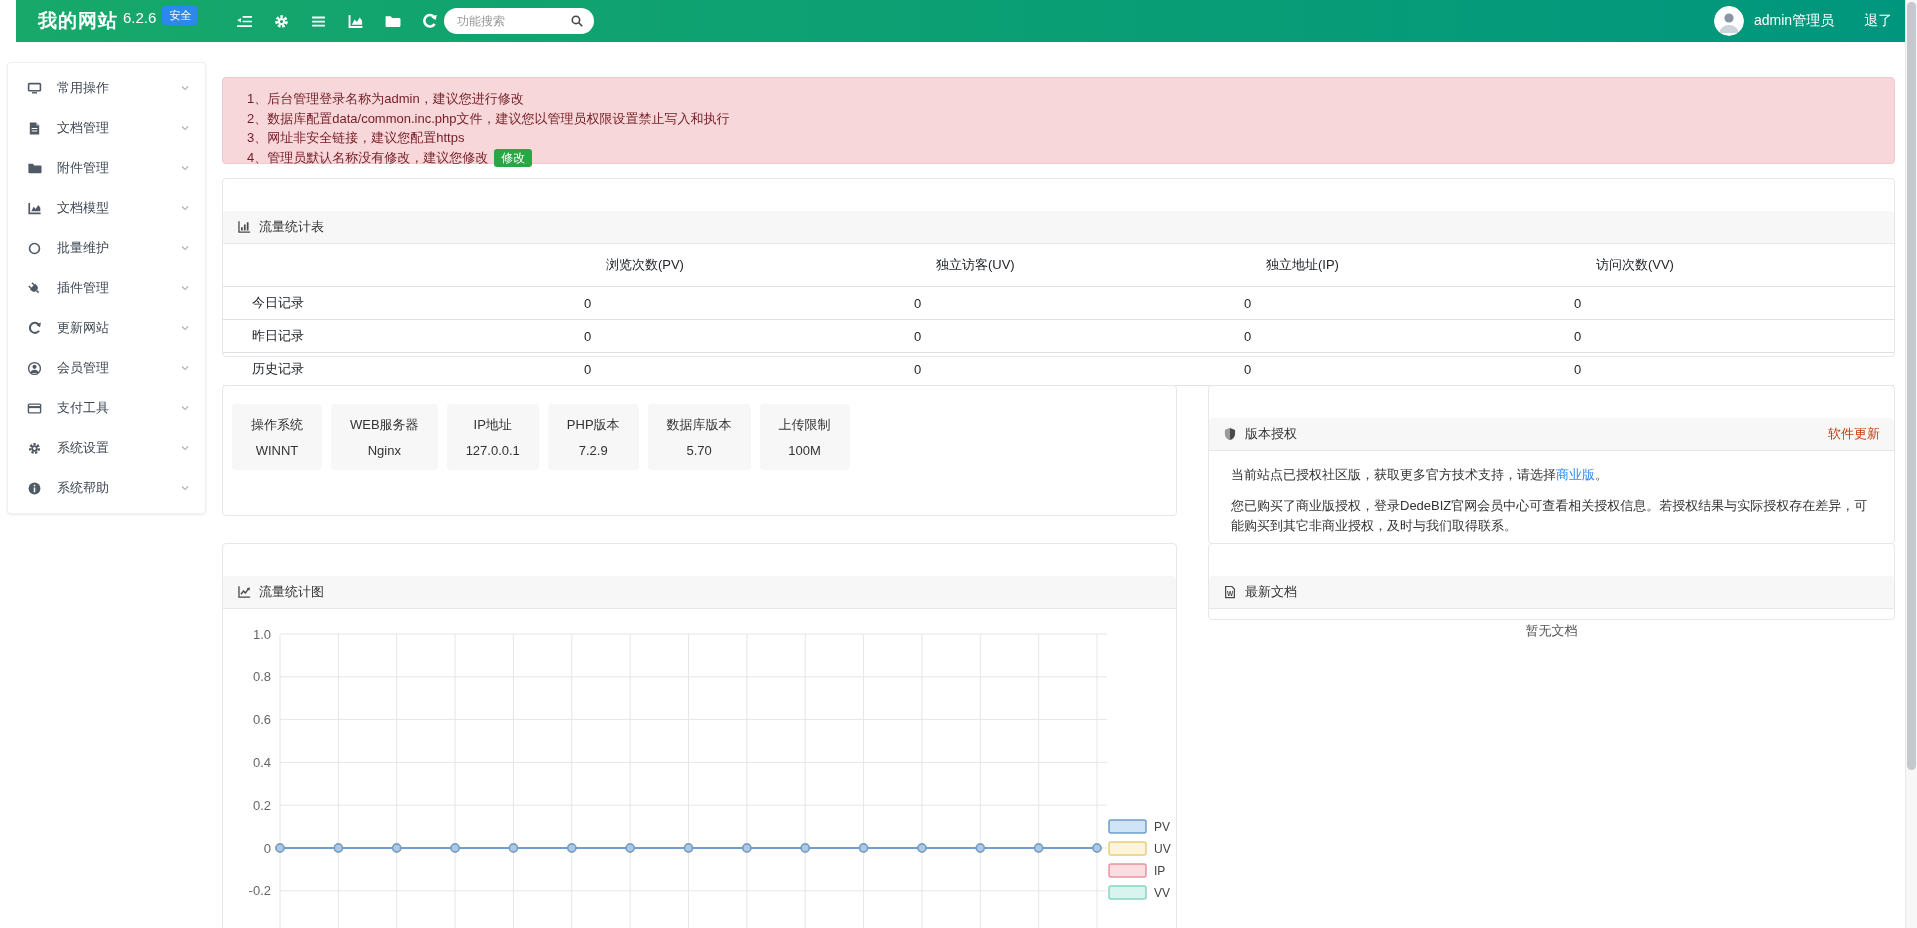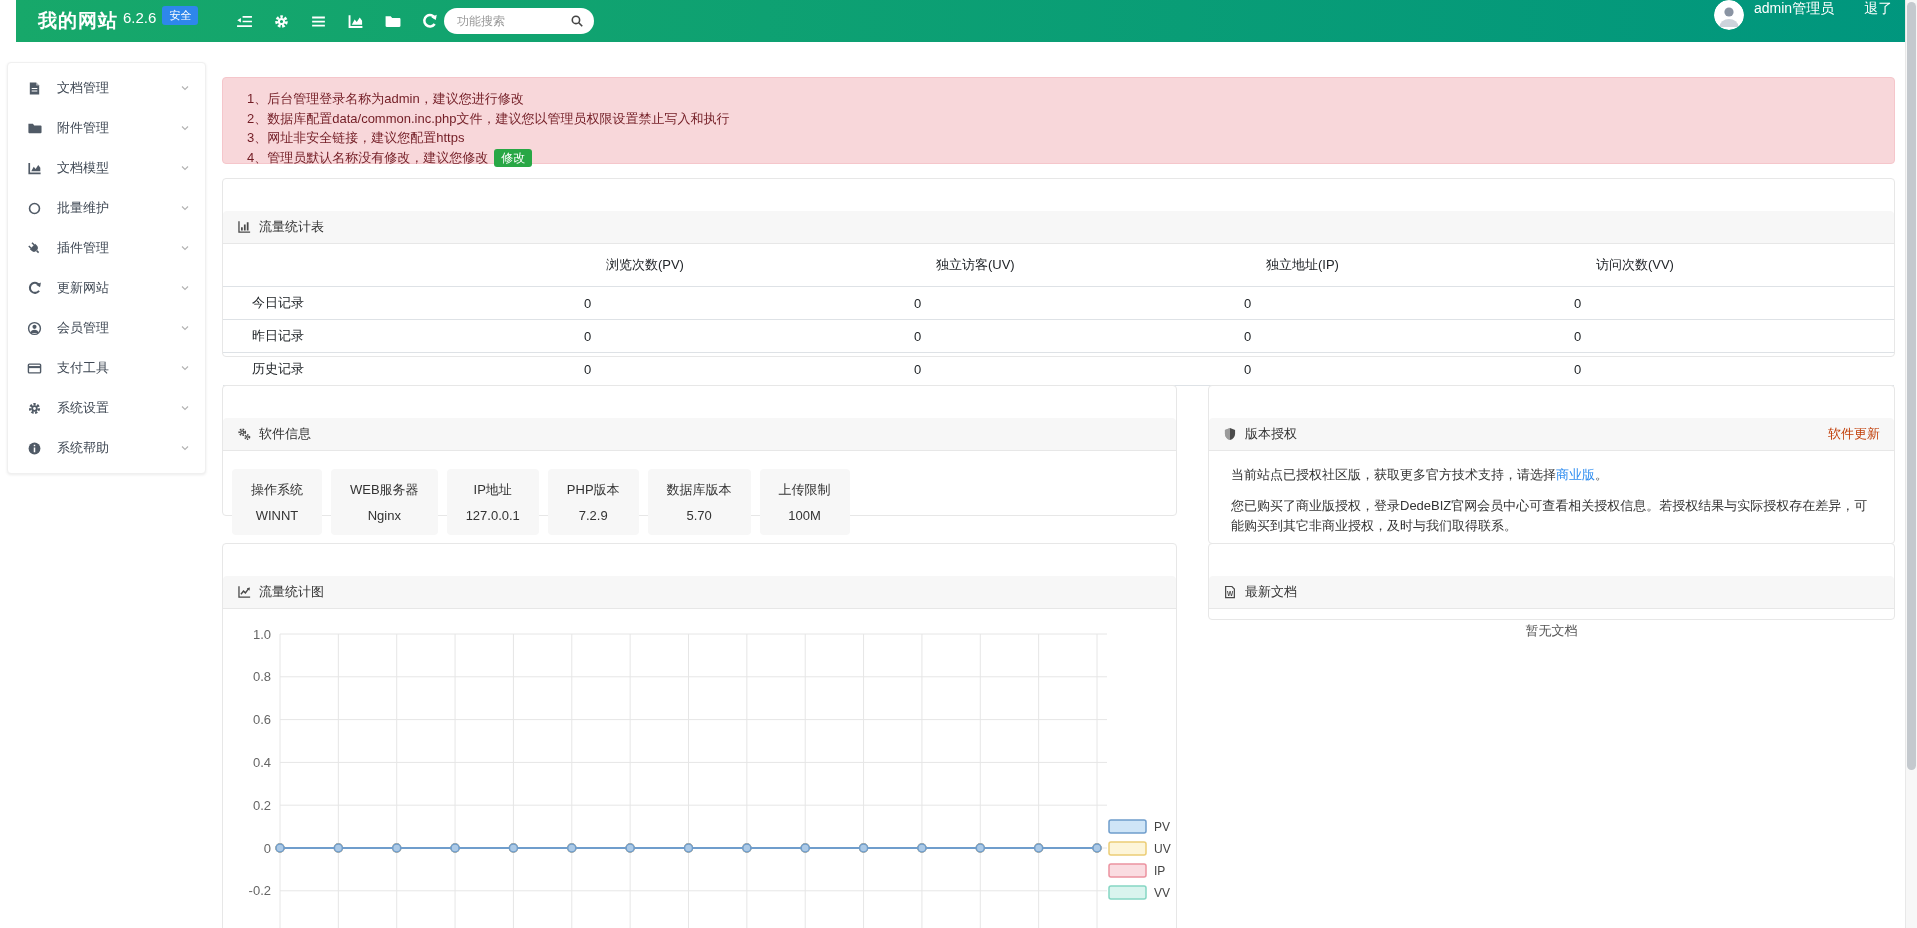--- a/index.html
+++ b/index.html
@@ -15,21 +15,21 @@
   .safe-badge { font-size:11px; background:#2e87eb; color:#fff; border-radius:3px;
     padding:2px 7px; margin-left:6px; margin-bottom:12px; cursor:pointer; }
   .nav-icons { display:flex; gap:20px; margin-left:38px; align-items:center; }
   .hicon { width:17px; height:17px; color:#fff; cursor:pointer; display:block; }
   .search { position:absolute; left:428px; top:8px; width:150px; height:26px; background:#fff;
     border-radius:13px; display:flex; align-items:center; padding:0 10px 0 13px; }
   .search input { border:none; outline:none; flex:1; min-width:0; font-size:12px; color:#333;
     background:transparent; font-family:"Liberation Sans",sans-serif; }
   .search input::placeholder { color:#999; }
   .search .sicon-search { width:14px; height:14px; color:#444; cursor:pointer; }
-  .user-area { position:absolute; left:1698px; top:0; height:42px; display:flex; align-items:flex-start; }
+  .user-area { position:absolute; left:1698px; top:0; height:42px; display:flex; align-items:center; }
   .avatar { width:30px; height:30px; border-radius:50%; overflow:hidden; cursor:pointer; flex:0 0 auto; }
   .user-name { margin-left:10px; font-size:14px; cursor:pointer; white-space:nowrap; }
   .logout { margin-left:30px; font-size:14px; cursor:pointer; white-space:nowrap; }
 
   
   .sidebar { position:absolute; left:7px; top:62px; width:199px; background:#fff;
     border:1px solid #f0f0f0; border-radius:4px; box-shadow:0 1px 3px rgba(0,0,0,.08); padding:5px 0; }
   .side-item { height:40px; display:flex; align-items:center; padding:0 14px 0 19px; cursor:pointer; }
   .sicon { width:15px; height:15px; color:#505a66; flex:0 0 auto; display:block; }
   .slabel { margin-left:15px; font-size:13px; color:#3f4854; flex:1; }
@@ -139,20 +139,30 @@
           <circle cx="15" cy="12" r="4.6" fill="#8a94a3"></circle>
           <path d="M5.5 27a9.5 8 0 0 1 19 0z" fill="#cdd3db"></path>
         </svg>
     </div>
     <div class="user-name">admin管理员</div>
     <div class="logout">退了</div>
   </div>
 </div>
 
 <div class="sidebar">
+  <div class="side-item">
+    <svg class="sicon" viewBox="0 0 16 16">
+        <rect x="1.7" y="2.8" width="12.6" height="7.6" rx="0.8" fill="none" stroke="currentColor" stroke-width="1.7"></rect>
+        <path fill="currentColor" d="M5.3 11.8h5.4v1.5H5.3z"></path>
+      </svg>
+    <span class="slabel">常用操作</span>
+    <svg class="chev" viewBox="0 0 16 16">
+        <path fill="none" stroke="currentColor" stroke-width="1.5" d="M4 6 8 10 12 6"></path>
+      </svg>
+  </div>
   <div class="side-item">
     <svg class="sicon" viewBox="0 0 16 16">
         <path fill="currentColor" d="M3 1.5h6.8L13 4.7v9.8H3z"></path>
         <path fill="#fff" opacity=".55" d="M9.8 1.5v3.2H13z"></path>
         <path fill="#fff" d="M5 7.5h6v1.1H5zM5 10h6v1.1H5z"></path>
       </svg>
     <span class="slabel">文档管理</span>
     <svg class="chev" viewBox="0 0 16 16">
         <path fill="none" stroke="currentColor" stroke-width="1.5" d="M4 6 8 10 12 6"></path>
       </svg>
@@ -307,29 +317,20 @@
           <td>0</td>
           <td>0</td>
           <td>0</td>
         </tr>
       </tbody>
     </table>
   </div>
 </div>
 
 <div class="panel panel-soft">
-  <div class="panel-header">
-    <svg class="picon" viewBox="0 0 16 16">
-        <circle cx="6" cy="6" r="3.4" fill="none" stroke="currentColor" stroke-width="2" stroke-dasharray="1.8 1.4"></circle>
-        <path fill="currentColor" fill-rule="evenodd" d="M6 3.6a2.4 2.4 0 1 0 0 4.8 2.4 2.4 0 0 0 0-4.8zm0 1.4a1 1 0 1 1 0 2 1 1 0 0 1 0-2z"></path>
-        <circle cx="11.8" cy="11.5" r="2.5" fill="none" stroke="currentColor" stroke-width="1.8" stroke-dasharray="1.4 1.2"></circle>
-        <path fill="currentColor" fill-rule="evenodd" d="M11.8 9.8a1.7 1.7 0 1 0 0 3.4 1.7 1.7 0 0 0 0-3.4zm0 1a.7.7 0 1 1 0 1.4.7.7 0 0 1 0-1.4z"></path>
-      </svg>
-    <span>软件信息</span>
-  </div>
   <div class="soft-body">
     <div class="soft-card">
       <div>操作系统</div>
       <div class="val">WINNT</div>
     </div>
     <div class="soft-card">
       <div>WEB服务器</div>
       <div class="val">Nginx</div>
     </div>
     <div class="soft-card">

